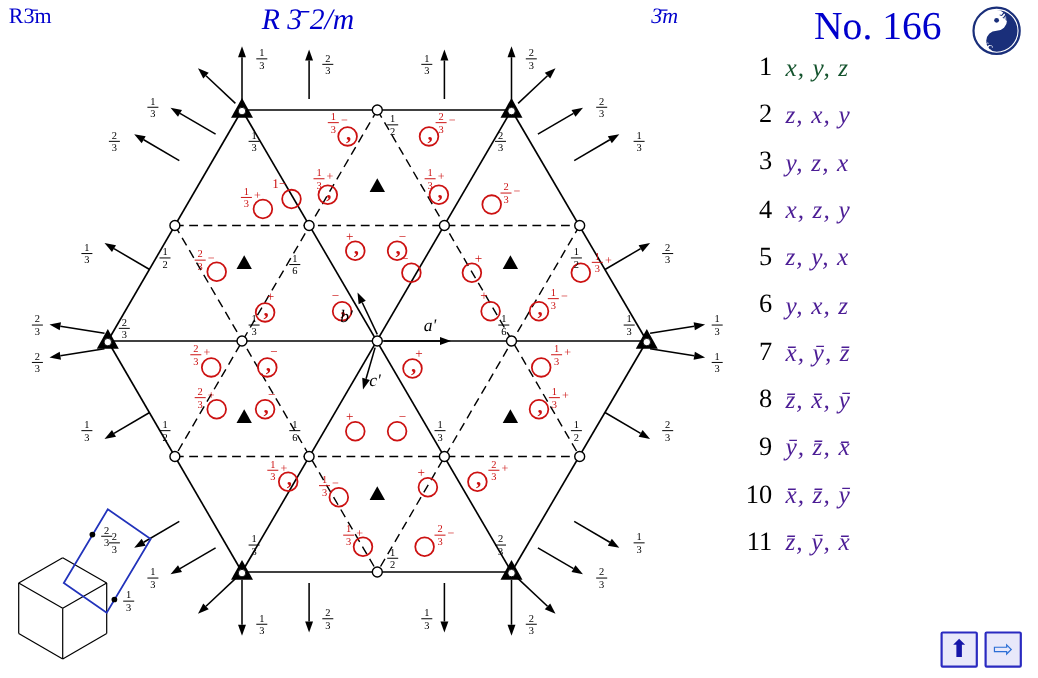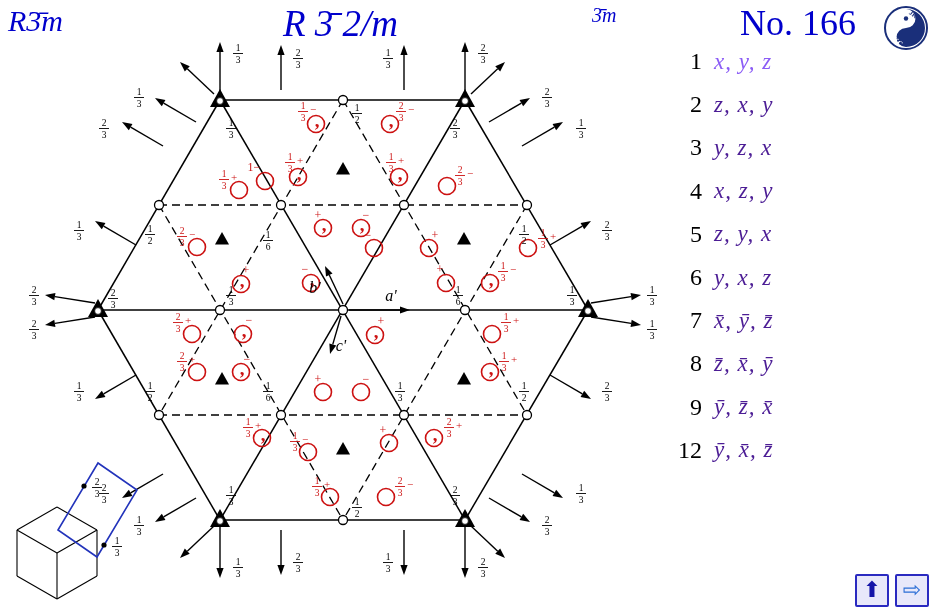--- a/index.html
+++ b/index.html
@@ -1,28 +1,28 @@
 <!DOCTYPE html>
 <html><head>
 <meta charset="utf-8">
 <style>
   html,body{margin:0;padding:0;}
   body{width:944px;height:616px;position:relative;background:#fff;overflow:hidden;
        font-family:"Liberation Serif",serif;}
   .hdr{position:absolute;color:#0000cc;white-space:nowrap;}
-  .hdr-left{left:8px;top:4px;font-size:30px;font-style:italic;}
-  .hdr-center{left:238px;top:2px;width:160px;text-align:right;font-size:37px;font-style:italic;}
+  .hdr-left{left:8px;top:4px;font-size:20px;}
+  .hdr-center{left:238px;top:2px;width:160px;text-align:left;font-size:27px;font-style:italic;}
   .hdr-point{left:592px;top:4px;font-size:20px;font-style:italic;}
   .hdr-num{left:740px;top:2px;font-size:36px;}
   svg#dg{position:absolute;left:0;top:0;}
   #positions{position:absolute;left:650px;top:40px;z-index:2;}
   .pos-row{display:flex;height:43.2px;align-items:center;}
   .pnum{width:52px;text-align:right;padding-right:12px;font-size:24px;color:#000;}
   .pcoords{font-style:italic;font-size:23px;letter-spacing:1px;color:#4c1d95;}
-  .pos-row.hl .pcoords{color:#8b5cf6;}
+  .pos-row.hl .pcoords{color:#14532d;}
   button.nav{position:absolute;width:34px;height:33px;border:2px solid #2a2ac0;
     background:#e8e8fa;padding:0;cursor:pointer;line-height:28px;border-radius:2px;}
   #btn-up{left:855px;top:574px;}
   #btn-next{left:895px;top:574px;}
   #btn-up span{color:#1515a8;font-size:22px;}
   #btn-next span{color:#2d6fd6;font-size:22px;}
   svg text{font-family:"Liberation Serif",serif;}
 </style>
 </head>
 <body>
@@ -685,22 +685,26 @@
       </div>
       <div class="pos-row">
         <span class="pnum">8</span>
         <span class="pcoords">z̄, x̄, ȳ</span>
       </div>
       <div class="pos-row">
         <span class="pnum">9</span>
         <span class="pcoords">ȳ, z̄, x̄</span>
       </div>
       <div class="pos-row">
-        <span class="pnum">12</span>
-        <span class="pcoords">ȳ, x̄, z̄</span>
+        <span class="pnum">10</span>
+        <span class="pcoords">x̄, z̄, ȳ</span>
+      </div>
+      <div class="pos-row">
+        <span class="pnum">11</span>
+        <span class="pcoords">z̄, ȳ, x̄</span>
       </div>
     </div>
 
   <button id="btn-up" class="nav">
     <span>⬆</span>
   </button>
   <button id="btn-next" class="nav">
     <span>⇨</span>
   </button>
 </div>

